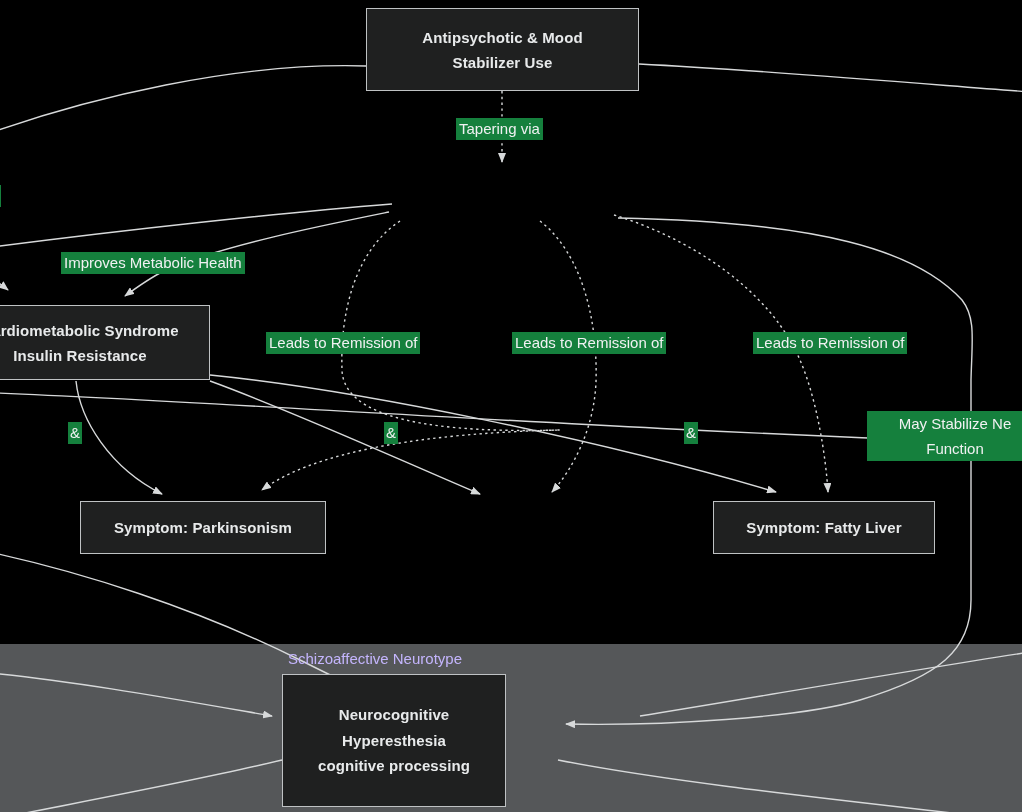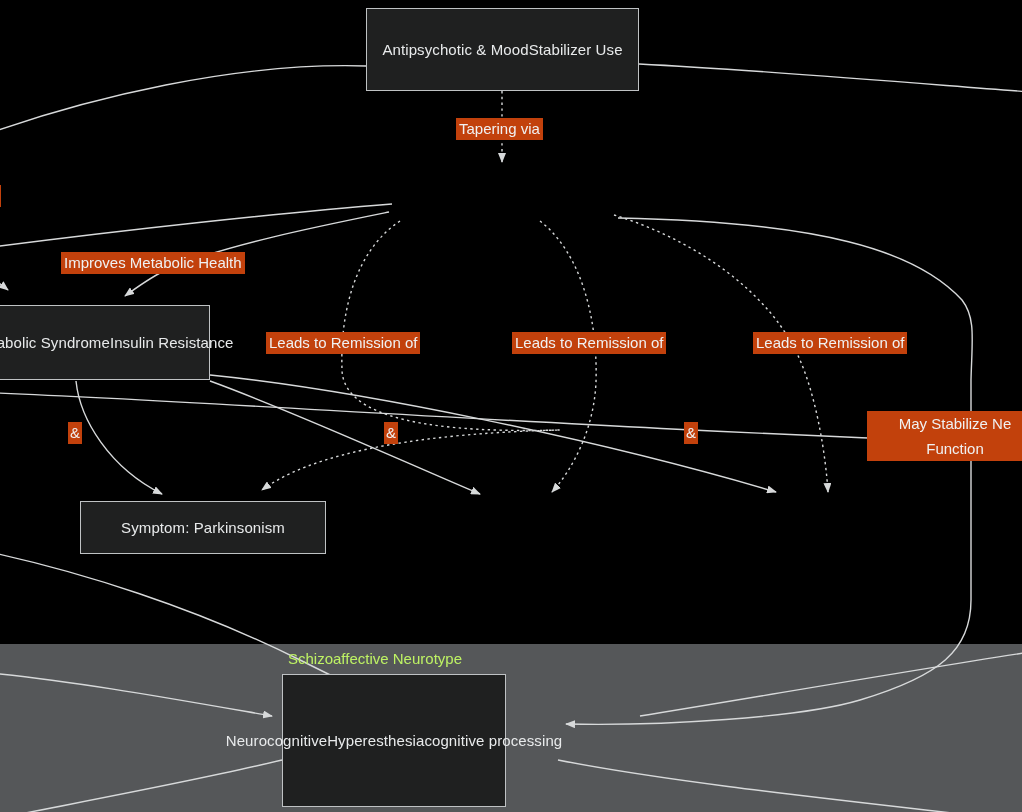--- a/index.html
+++ b/index.html
@@ -50,54 +50,55 @@
   .arrowfill { fill: #d7d9da; }
 
   
   .node {
     position: absolute;
     box-sizing: border-box;
     background: #1f2020;
     border: 1px solid #bfc2c4;
     color: #e8eaeb;
     display: flex;
-    flex-direction: row;
+    flex-direction: column;
     align-items: center;
     justify-content: center;
     text-align: center;
     font-size: 15px;
     line-height: 25px;
     letter-spacing: 0.1px;
+    font-weight: bold;
   }
   .node span { display: block; white-space: nowrap; }
 
   #node-antipsychotic { left: 366px; top: 8px; width: 273px; height: 83px; }
   #node-keto          { left: 389px; top: 170px; width: 226px; height: 51px; }
   #node-cardio        { left: -50px; top: 305px; width: 260px; height: 75px; }
   #node-parkinsonism  { left: 80px;  top: 501px; width: 246px; height: 53px; text-align: center; }
   #node-diabetes      { left: 399px; top: 501px; width: 262px; height: 53px; }
   #node-fattyliver    { left: 713px; top: 501px; width: 222px; height: 53px; }
   #node-neurocog      { left: 282px; top: 674px; width: 224px; height: 133px;
                         line-height: 25.6px; }
 
   
   .subgraph-title {
     position: absolute;
     left: 288px;
     top: 649px;
-    color: #bef264;
+    color: #c4b5fd;
     font-size: 15px;
     line-height: 20px;
     white-space: nowrap;
   }
 
   
   .edge-label {
     position: absolute;
-    background: #c2410c;
+    background: #15803d;
     color: #f0f1f2;
     font-size: 15px;
     line-height: 22px;
     padding: 0 3px;
     white-space: nowrap;
     box-sizing: border-box;
   }
   .edge-label.two-line {
     line-height: 25px;
     text-align: center;
@@ -180,20 +181,23 @@
   <div class="node" id="node-cardio">
     <span>Cardiometabolic Syndrome</span>
     <span>Insulin Resistance</span>
   </div>
 
   <div class="node" id="node-parkinsonism">
     <span>Symptom: Parkinsonism</span>
   </div>
 
 
+  <div class="node" id="node-fattyliver">
+    <span>Symptom: Fatty Liver</span>
+  </div>
 
   <div class="subgraph-title">Schizoaffective Neurotype</div>
 
   <div class="node" id="node-neurocog">
     <span>Neurocognitive</span>
     <span>Hyperesthesia</span>
     <span>cognitive processing</span>
   </div>
 
   <div class="edge-label" id="lbl-to">to</div>

